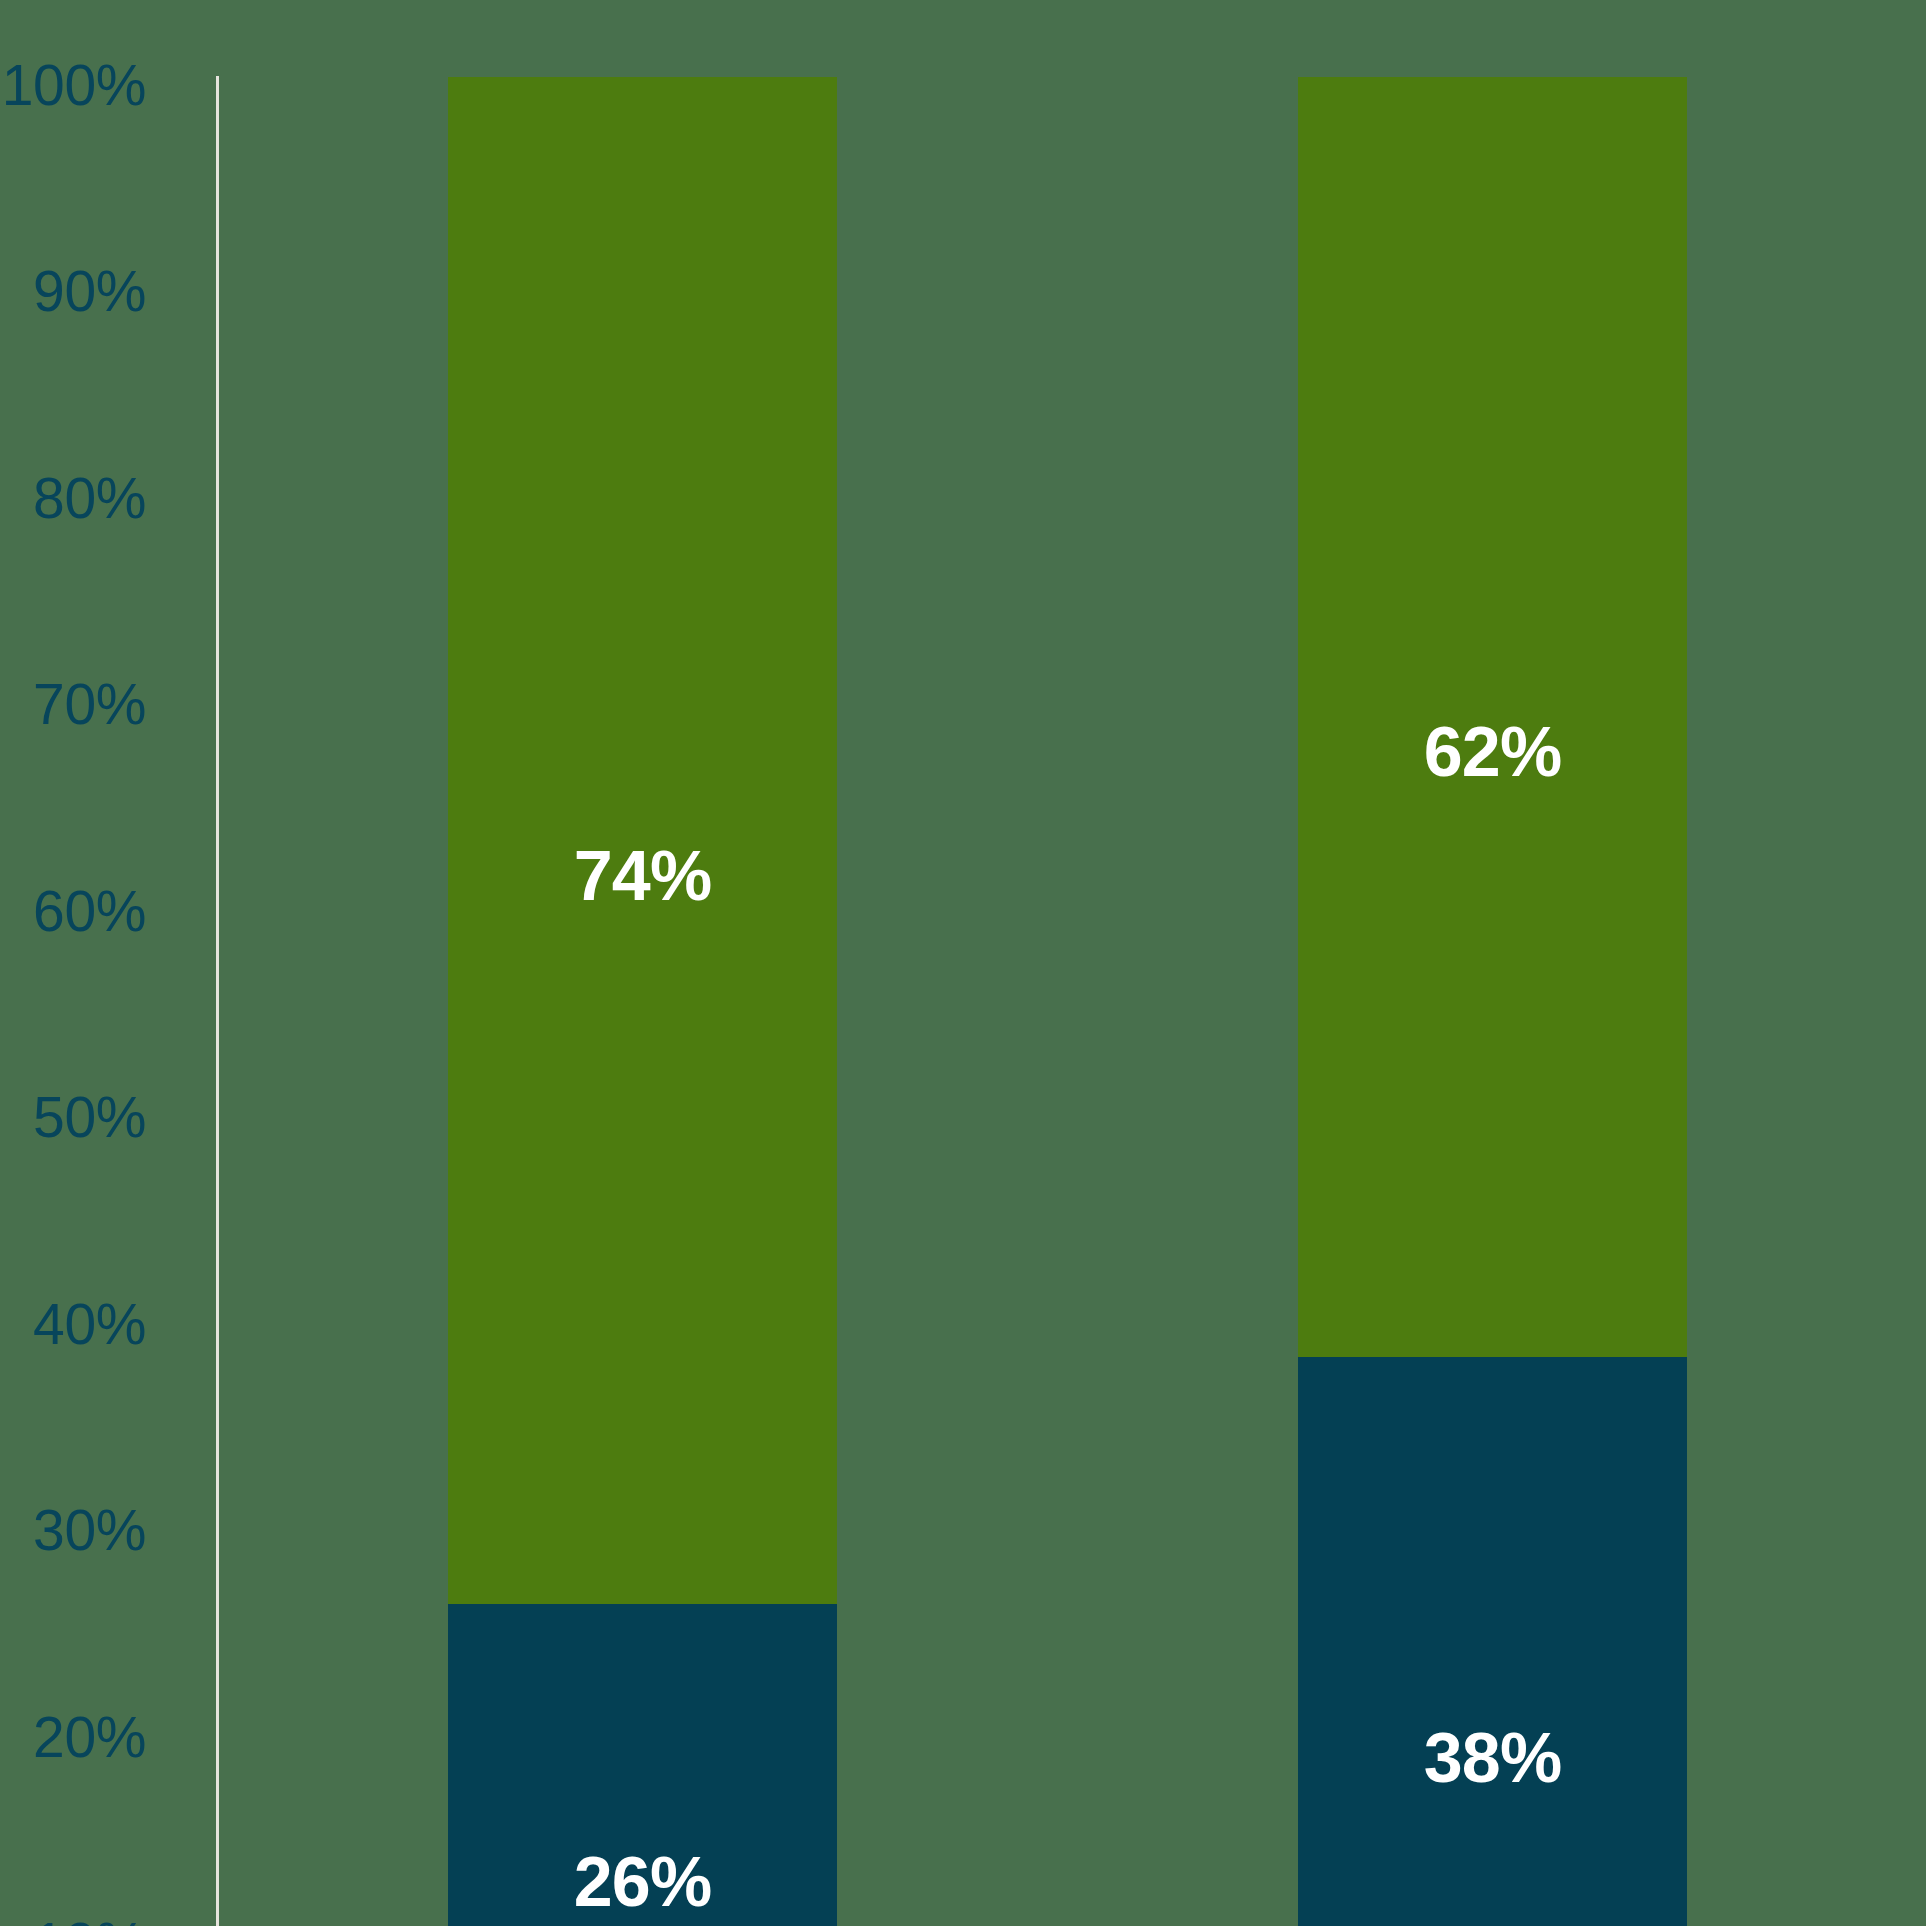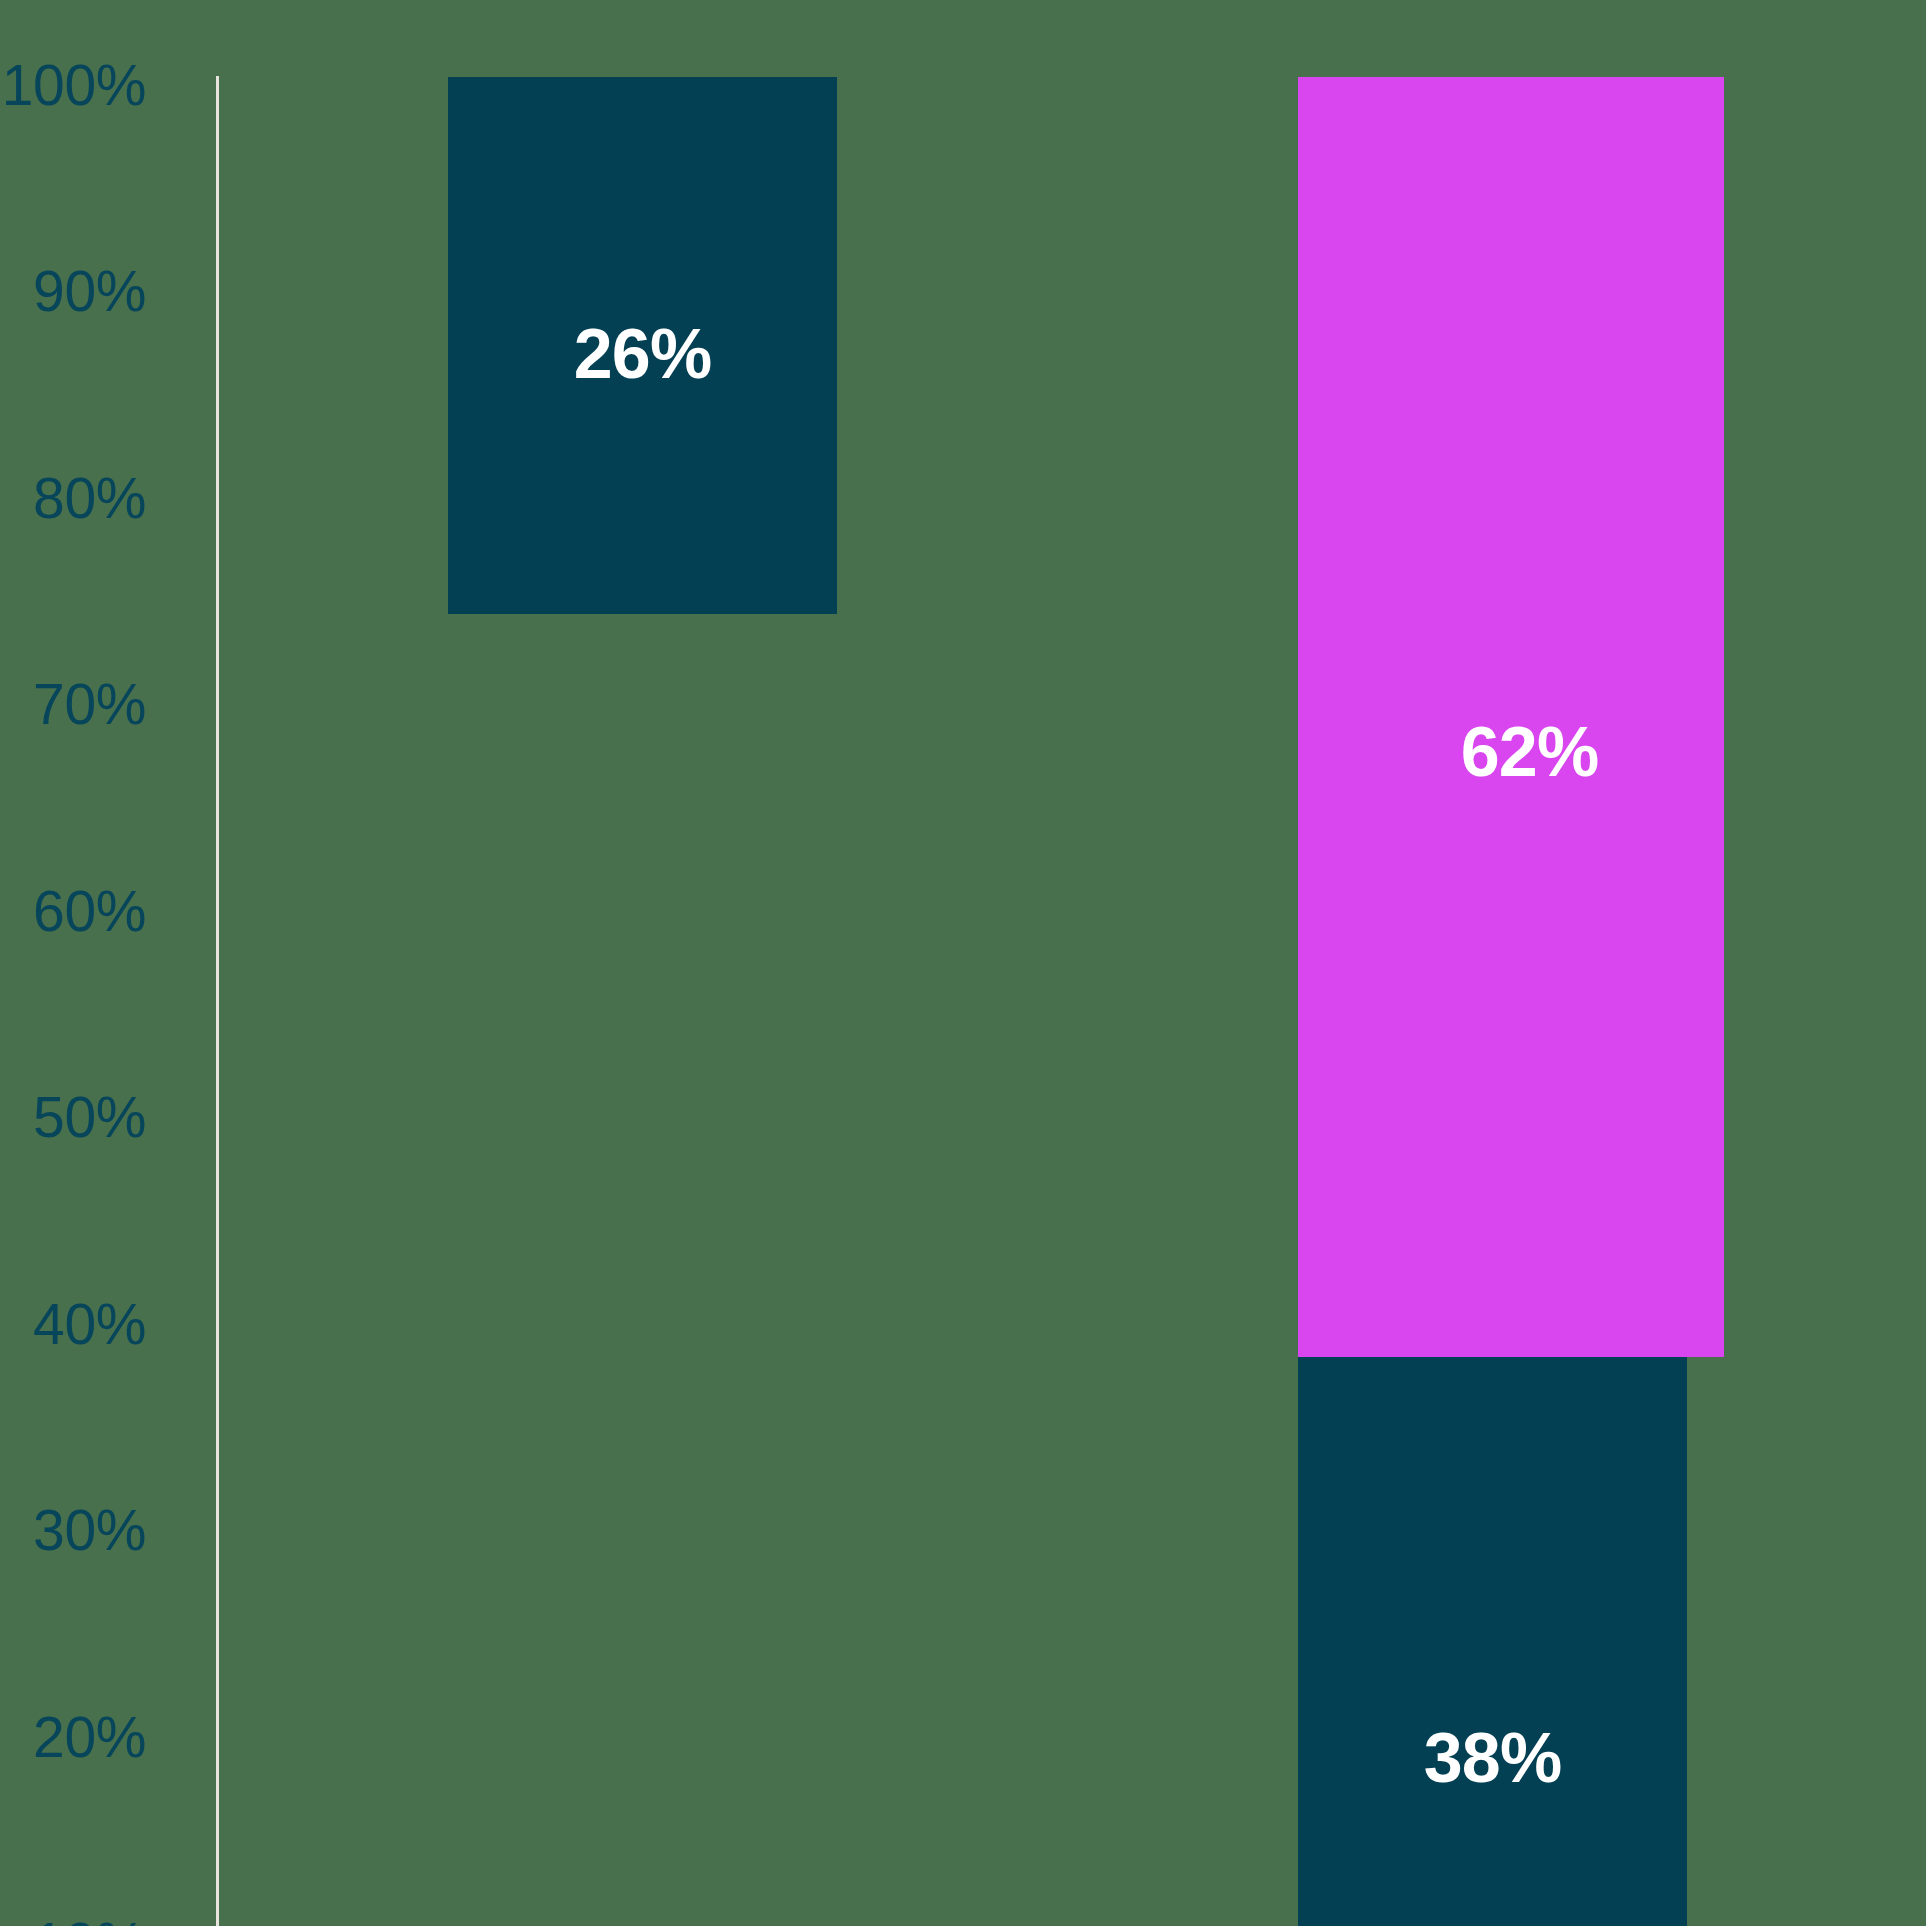--- a/index.html
+++ b/index.html
@@ -71,21 +71,21 @@
     display: flex;
     flex-direction: column;
   }
   .seg {
     position: relative;
     display: flex;
     align-items: center;
     justify-content: center;
     width: 100%;
   }
-  .seg-buyer  { background: #d946ef; padding-left: 37px; }
+  .seg-buyer  { background: #4d7c0f; }
   .seg-seller { background: #044054; }
 
   .seg-label {
     color: #ffffff;
     font-size: 70px;
     font-weight: 700;
     letter-spacing: -0.8px;
     line-height: 1;
     white-space: nowrap;
   }
@@ -111,20 +111,23 @@
     <div class="y-tick" style="top:1915px;">10%</div>
 
   </div>
 
   <div id="y-axis-line"></div>
 
   <div id="plot">
 
     <div class="bar-group" style="left:230px; width:389px;">
       <div class="bar-stack">
+        <div class="seg seg-buyer" style="height:74%;">
+          <span class="seg-label">74%</span>
+        </div>
         <div class="seg seg-seller" style="height:26%;">
           <span class="seg-label">26%</span>
         </div>
       </div>
     </div>
 
     <div class="bar-group" style="left:1080px; width:389px;">
       <div class="bar-stack">
         <div class="seg seg-buyer" style="height:62%;">
           <span class="seg-label">62%</span>

